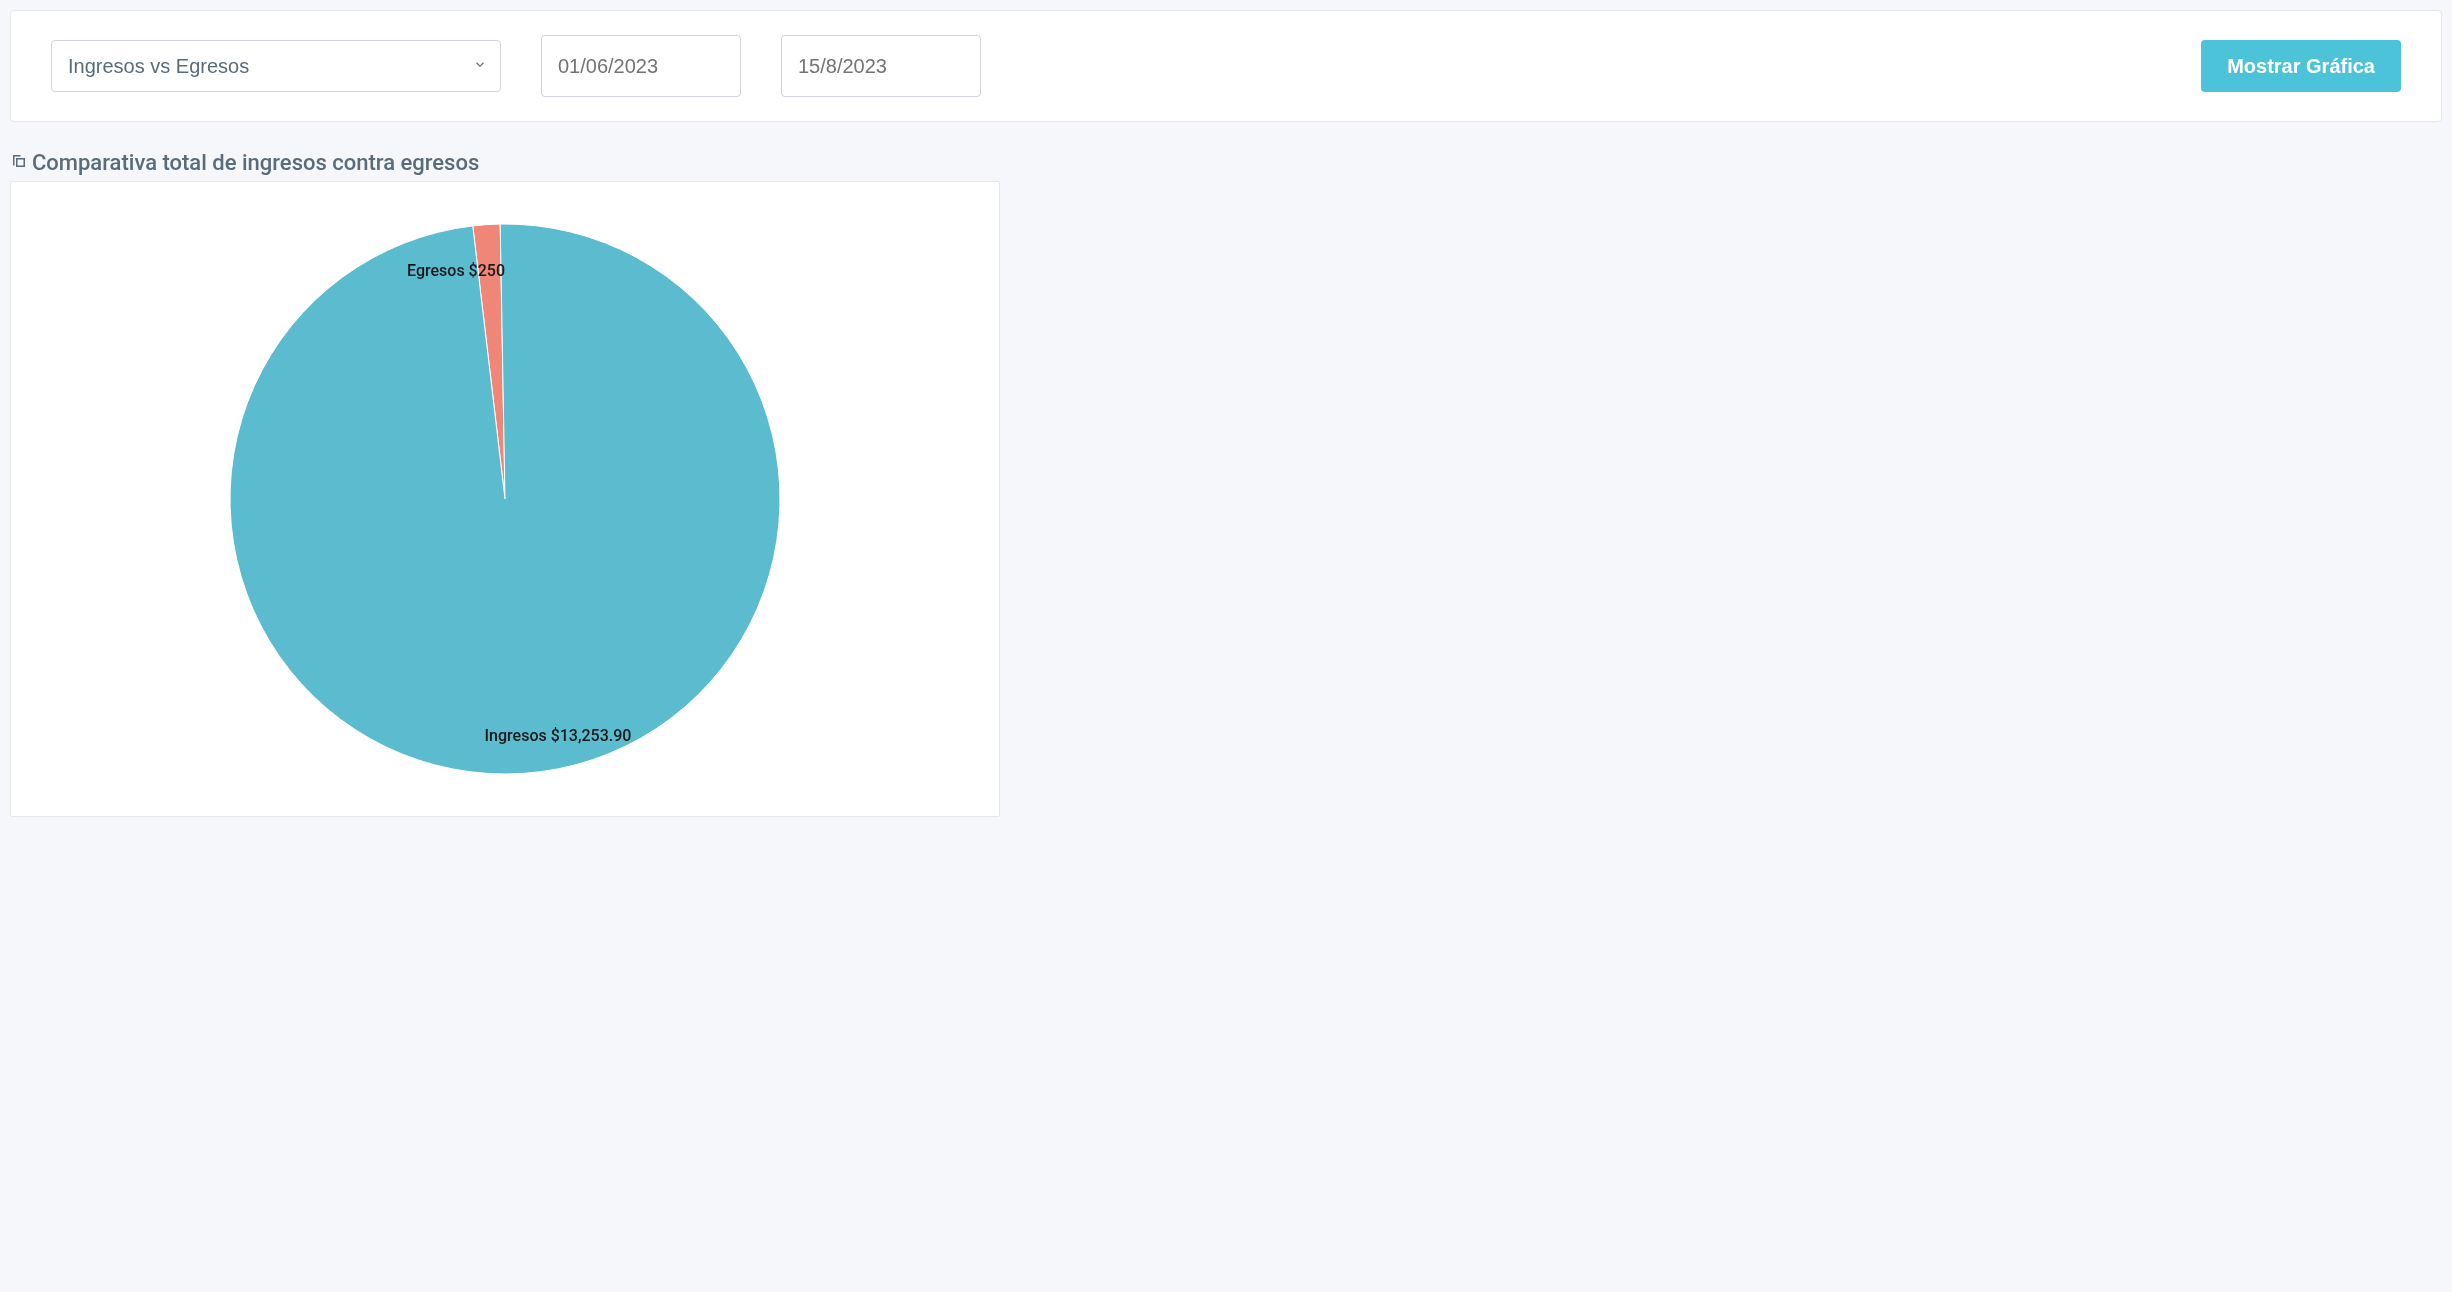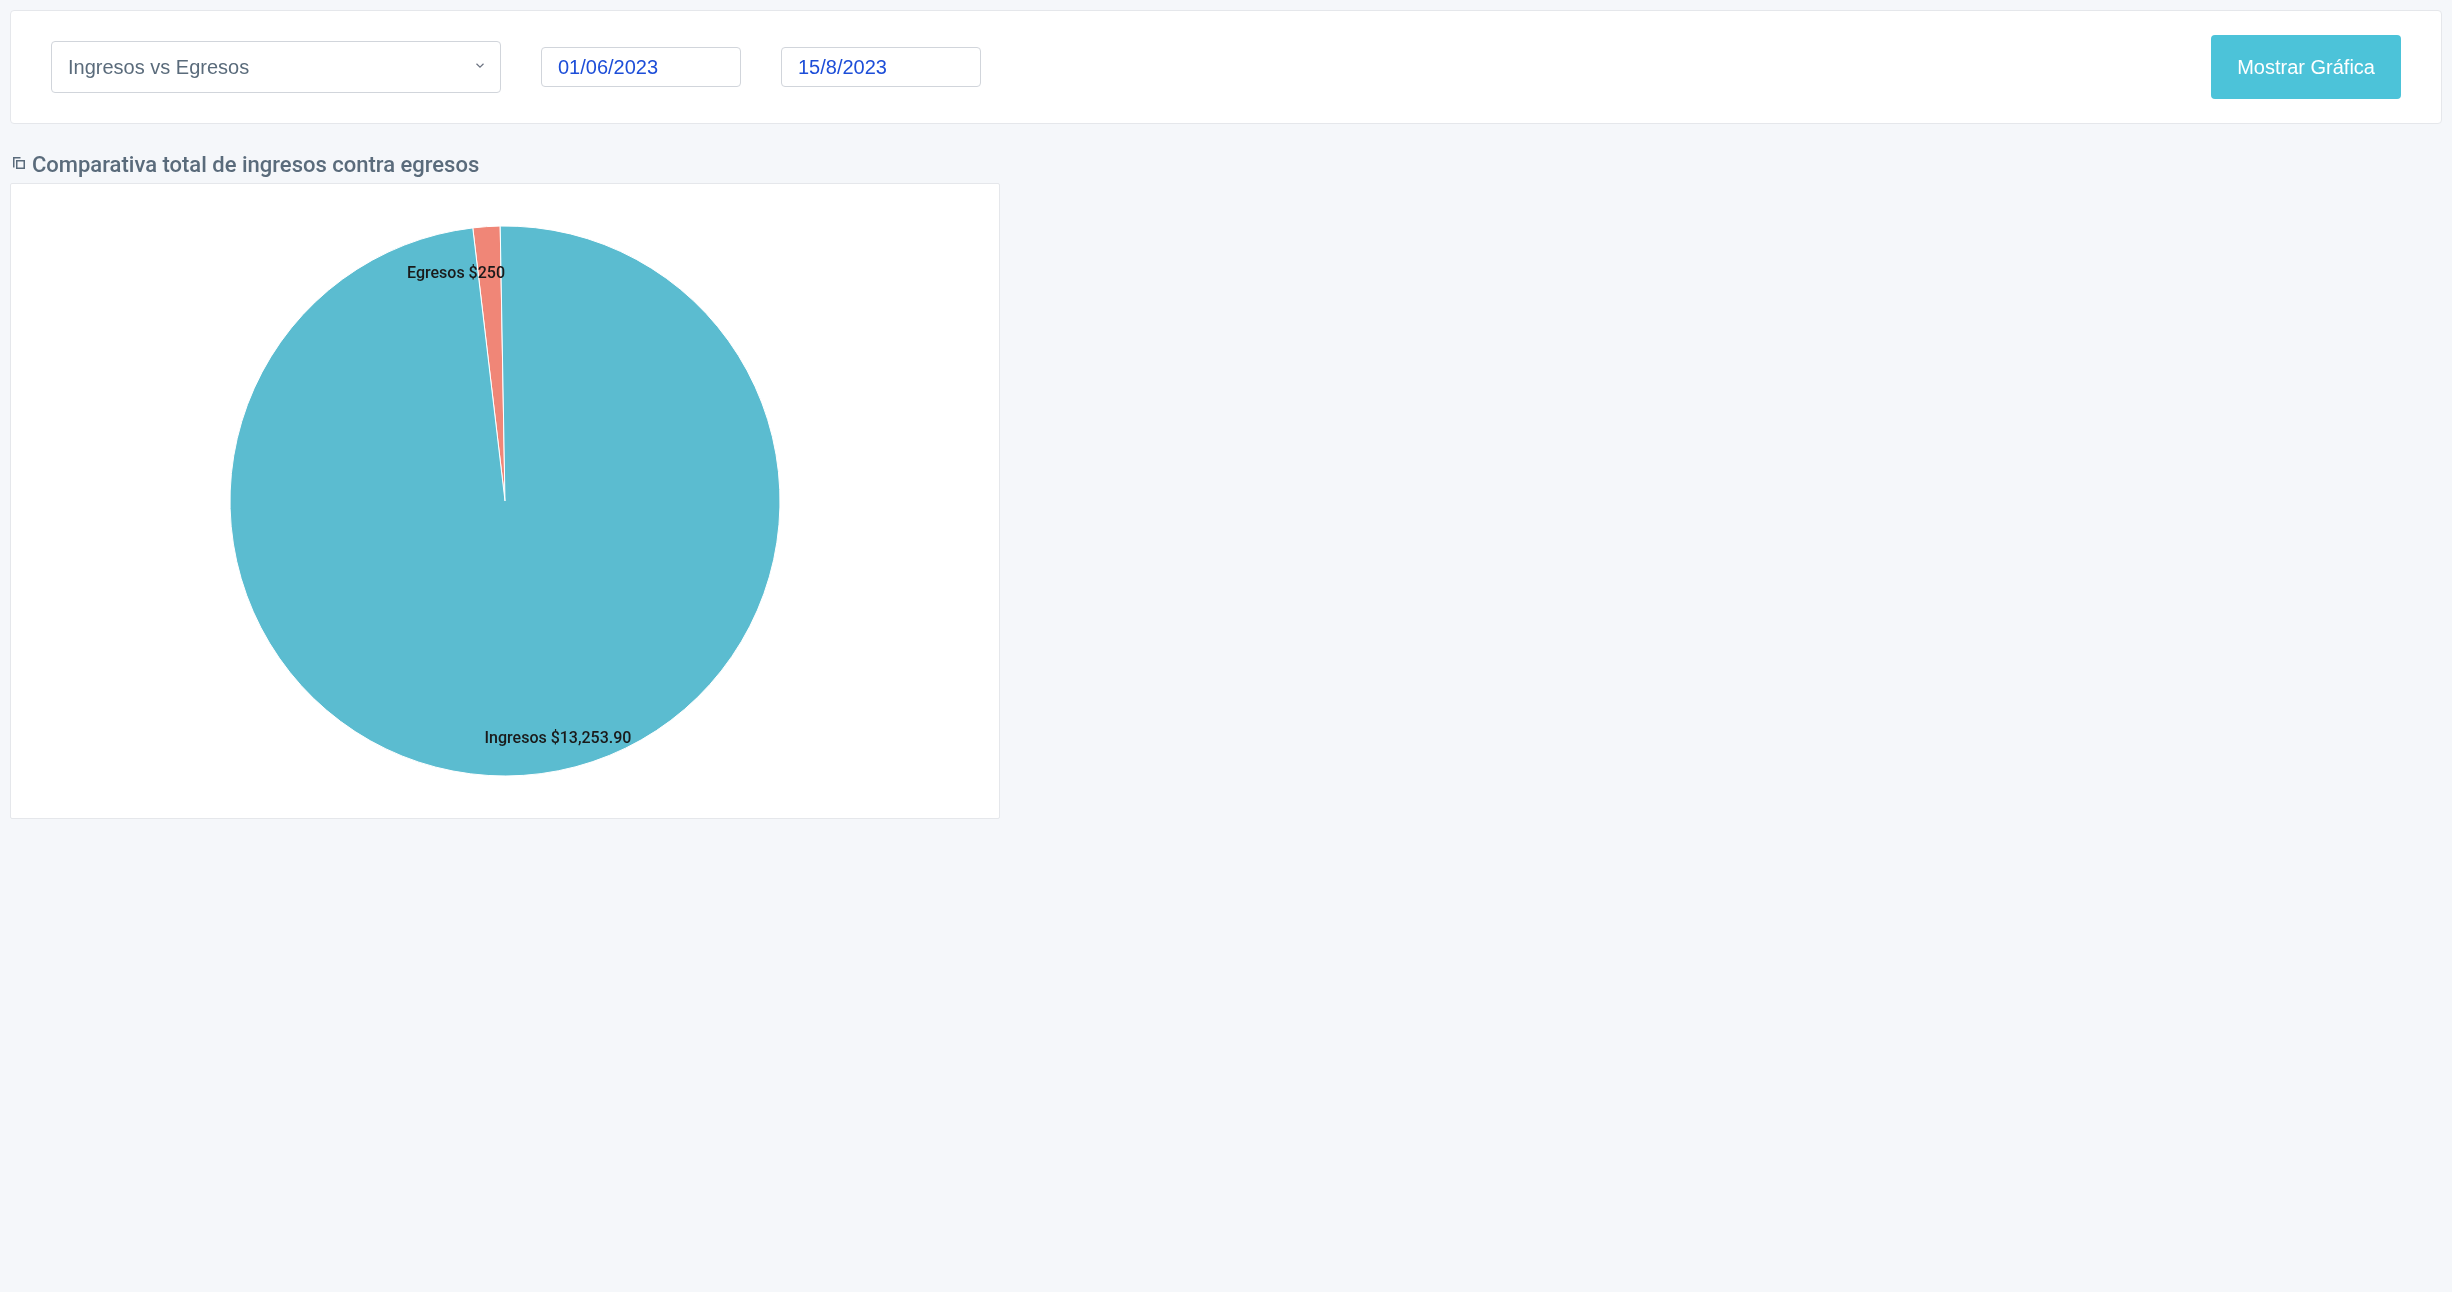--- a/index.html
+++ b/index.html
@@ -23,29 +23,29 @@
       width: 100%; height: 52px; padding: 0 40px 0 16px;
       border: 1px solid #d1d5db; border-radius: 4px;
       font-size: 20px; color: #5a6b7b; background: #fff;
       appearance: none; cursor: pointer;
     }
     .select-chevron {
       position: absolute; right: 14px; top: 50%; transform: translateY(-50%);
       pointer-events: none; color: #6b7280;
     }
     .date-input {
-      width: 200px; height: 40px; padding: 0 16px;
+      width: 200px; height: 62px; padding: 0 16px;
       border: 1px solid #d1d5db; border-radius: 4px;
-      font-size: 20px; color: #1d4ed8; background: #fff;
+      font-size: 20px; color: #737373; background: #fff;
     }
     .spacer { flex: 1; }
     .show-button {
-      height: 64px; padding: 0 26px;
+      height: 52px; padding: 0 26px;
       background: #4cc3d9; color: #fff; border: none; border-radius: 4px;
-      font-size: 20px; font-weight: 400; cursor: pointer;
+      font-size: 20px; font-weight: 700; cursor: pointer;
     }
     .chart-section { margin-top: 22px; }
     .chart-title-row { display: flex; align-items: center; gap: 4px; padding: 6px 0; }
     .files-icon { color: #5a6b7b; }
     .chart-title { font-size: 22px; font-weight: 500; color: #5a6b7b; }
     .chart-card {
       background: #fff; border: 1px solid #e5e7eb; border-radius: 2px;
       width: 990px; height: 636px; position: relative; overflow: hidden;
     }
     .pie-svg { position: absolute; left: 50%; top: 50%; transform: translate(-50%, -50%); }

